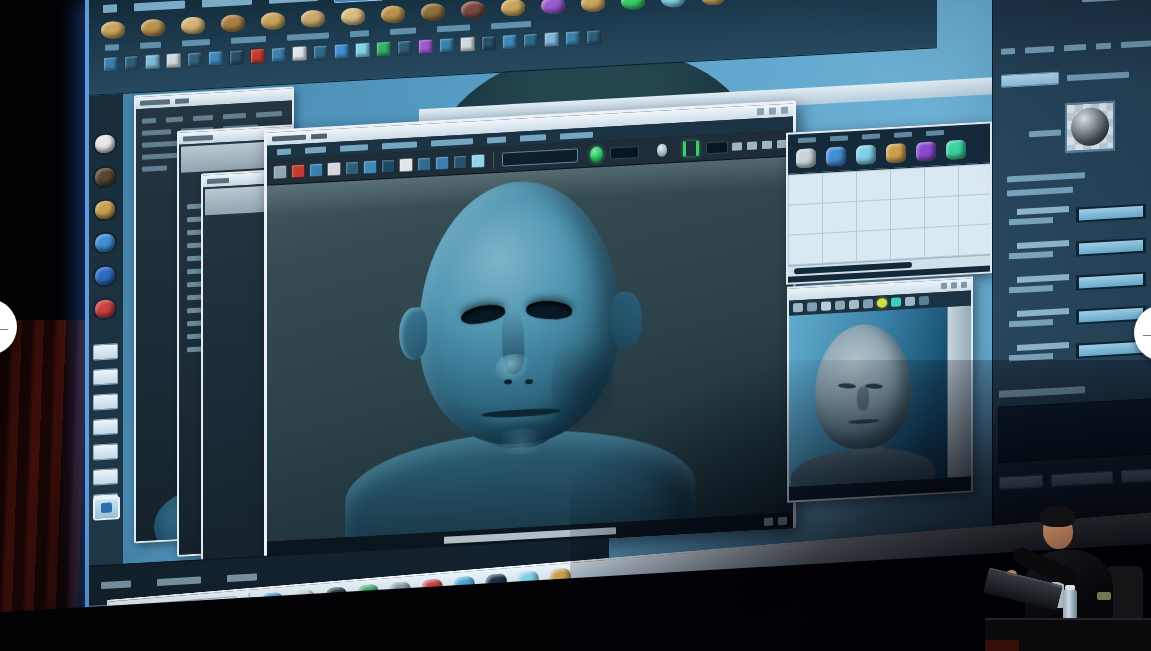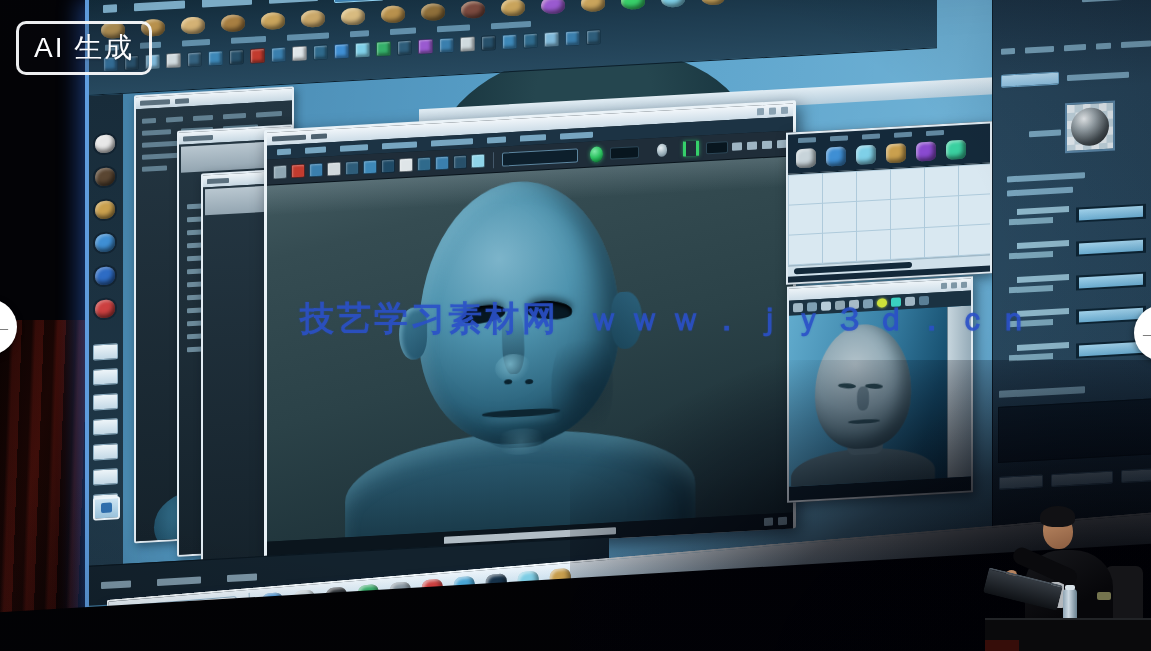--- a/index.html
+++ b/index.html
@@ -616,24 +616,19 @@
     <span class="p-head"></span>
     <span class="p-hair"></span>
     <span class="p-arm"></span>
     <span class="p-hand"></span>
     <span class="p-tablet"></span>
     <span class="p-bottle"></span>
     <span class="p-table"></span>
     <span class="p-cloth"></span>
   </div>
 
-  <div class="watermark">
-    <span class="site">技艺学习素材网</span>
-    <span class="url">ｗｗｗ．ｊｙ３ｄ．ｃｎ</span>
-  </div>
-  <div class="ai-badge">AI 生成</div>
   <button class="nav nav-prev">
     <span>←</span>
   </button>
   <button class="nav nav-next">
     <span>→</span>
   </button>
 </div>
 
 </body></html>

